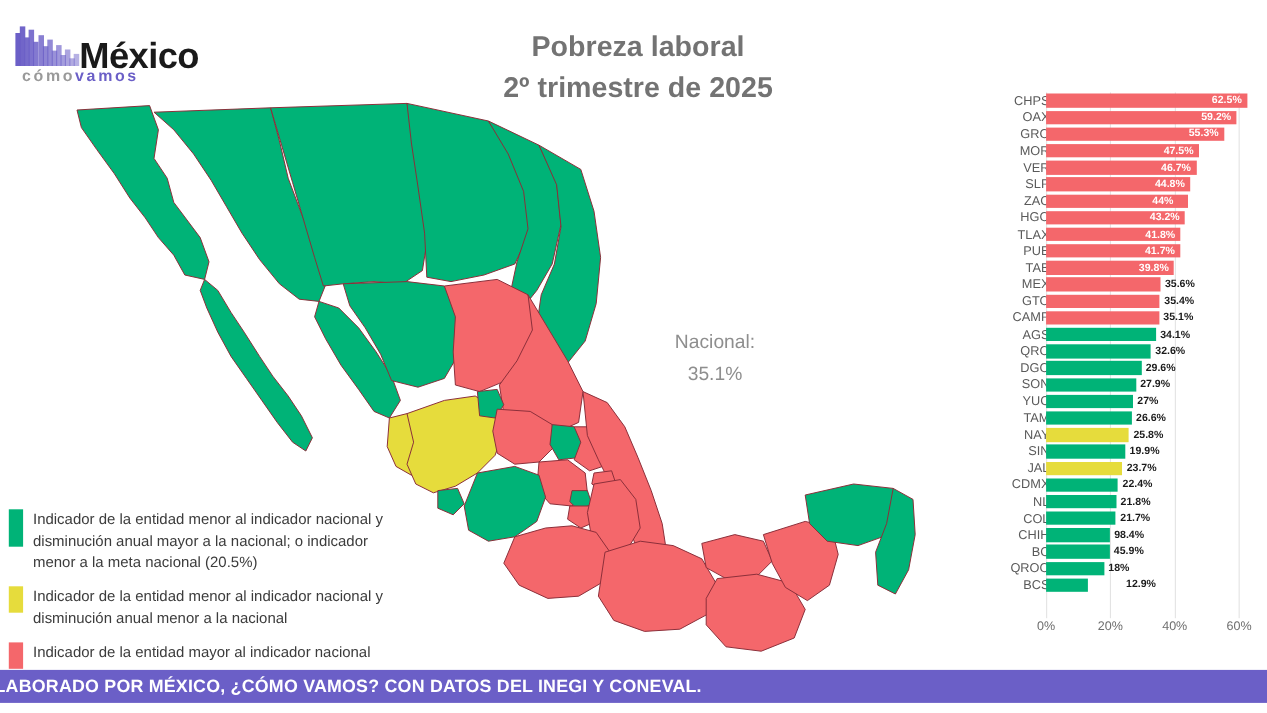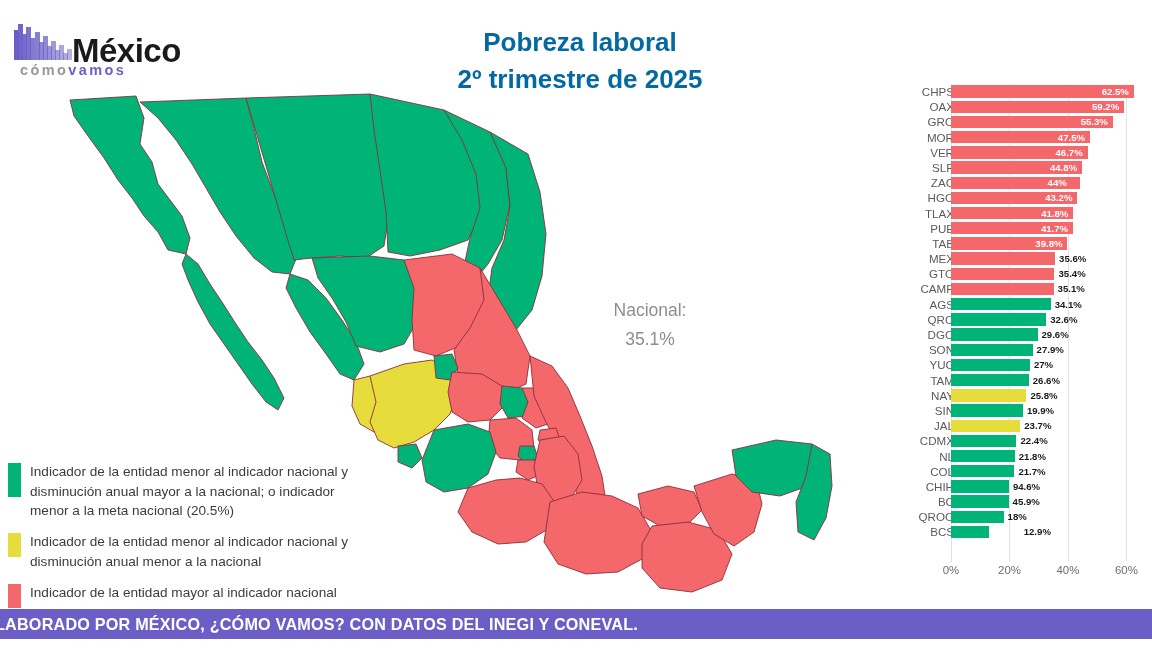--- a/index.html
+++ b/index.html
@@ -13,21 +13,21 @@
   #logo{position:absolute;left:14px;top:20px;width:165px;height:60px;}
   #logo-bars{position:absolute;left:0;top:0;width:58px;height:40px;}
   #logo-bars i{position:absolute;bottom:0;width:5px;background:#6b5fc7;display:block;}
   #logo-wordmark{position:absolute;left:58px;top:12px;font-size:33px;font-weight:bold;color:#1a1a1a;letter-spacing:-0.5px;}
   #logo-sub{position:absolute;left:6px;top:42px;font-size:14.5px;font-weight:bold;letter-spacing:2.4px;}
   #logo-sub .g{color:#9a9a9a;}
   #logo-sub .p{color:#6b5fc7;}
 
   
   #title{position:absolute;left:400px;top:24px;width:360px;text-align:center;
-    color:#0369a1;font-size:26px;font-weight:bold;line-height:1.42;}
+    color:#737373;font-size:26px;font-weight:bold;line-height:1.42;}
 
   
   #nacional{position:absolute;left:570px;top:296px;width:160px;text-align:center;
     color:#8e8e8e;font-size:17.5px;line-height:1.68;}
 
   
   #map{position:absolute;left:40px;top:88px;width:810px;height:510px;}
   #map svg{width:100%;height:100%;display:block;}
   .st{stroke:#8b2f3a;stroke-width:0.9;stroke-linejoin:round;}
   .green{fill:#00b377;}
@@ -321,21 +321,21 @@
         <div class="row-val outside" style="left: 134.723px;">21.8%</div>
       </div>
       <div class="row">
         <div class="row-lbl">COL</div>
         <div class="row-bar green" style="width: 63.4308px;"></div>
         <div class="row-val outside" style="left: 134.431px;">21.7%</div>
       </div>
       <div class="row">
         <div class="row-lbl">CHIH</div>
         <div class="row-bar green" style="width: 57.8769px;"></div>
-        <div class="row-val outside" style="left: 128.877px;">94.6%</div>
+        <div class="row-val outside" style="left: 128.877px;">98.4%</div>
       </div>
       <div class="row">
         <div class="row-lbl">BC</div>
         <div class="row-bar green" style="width: 57.5846px;"></div>
         <div class="row-val outside" style="left: 128.585px;">45.9%</div>
       </div>
       <div class="row">
         <div class="row-lbl">QROO</div>
         <div class="row-bar green" style="width: 52.6154px;"></div>
         <div class="row-val outside" style="left: 123.615px;">18%</div>

